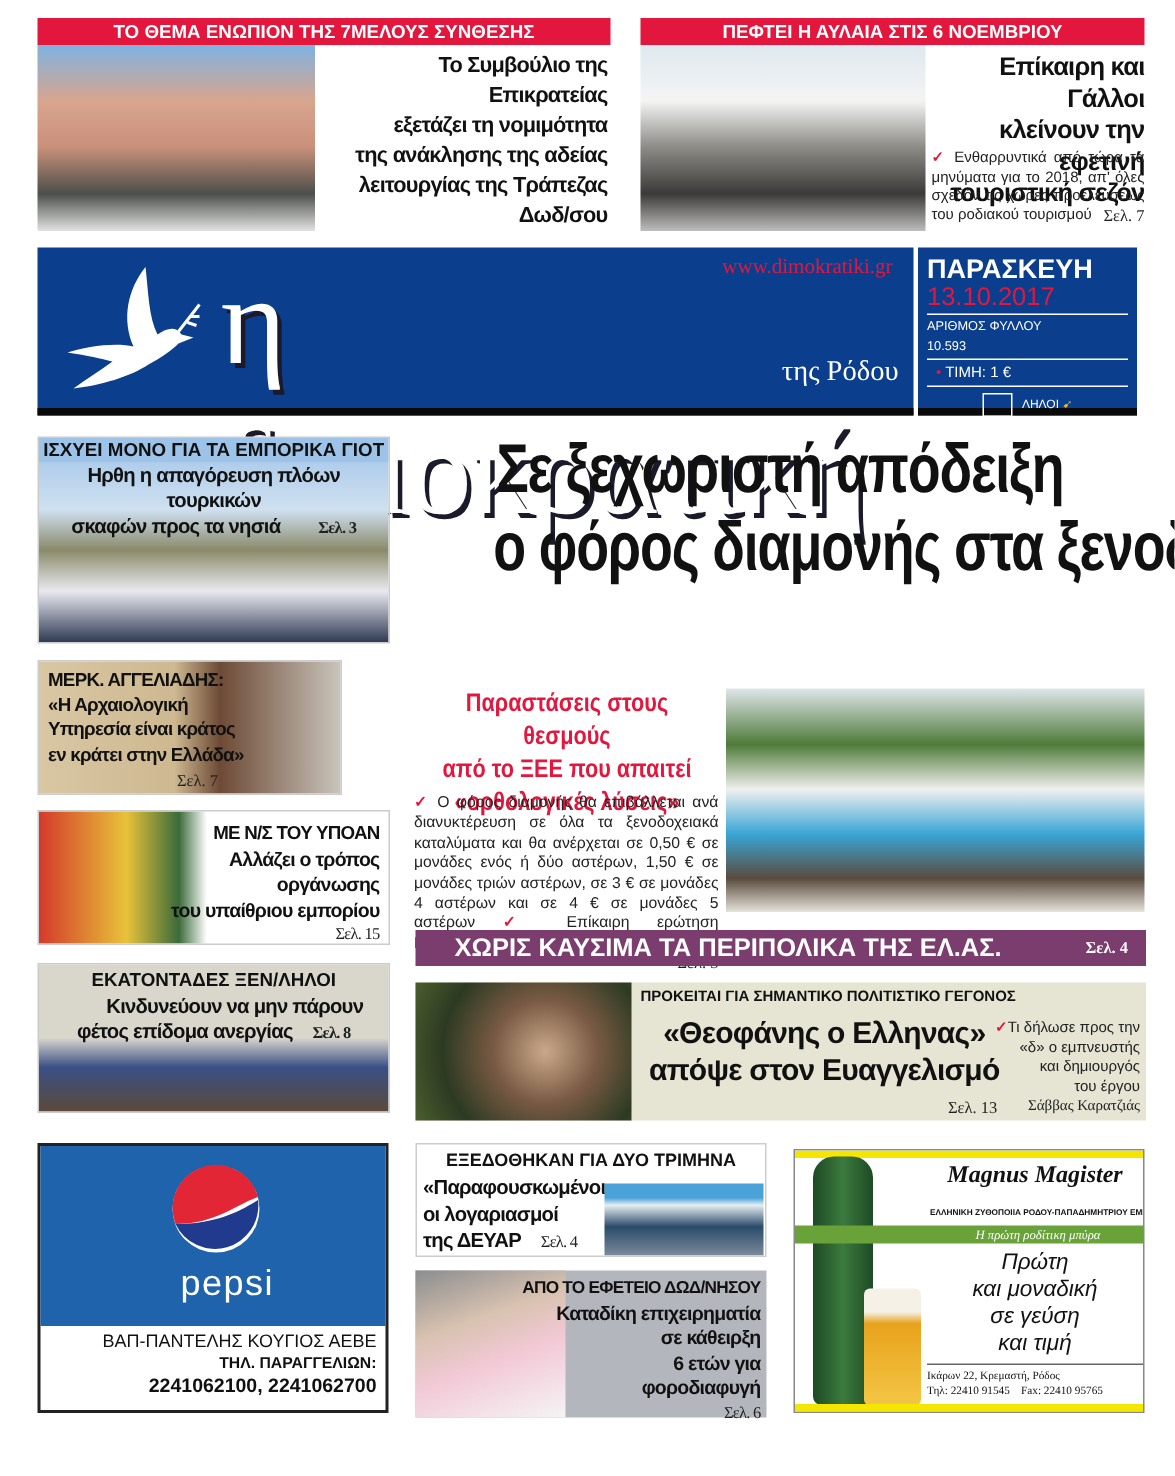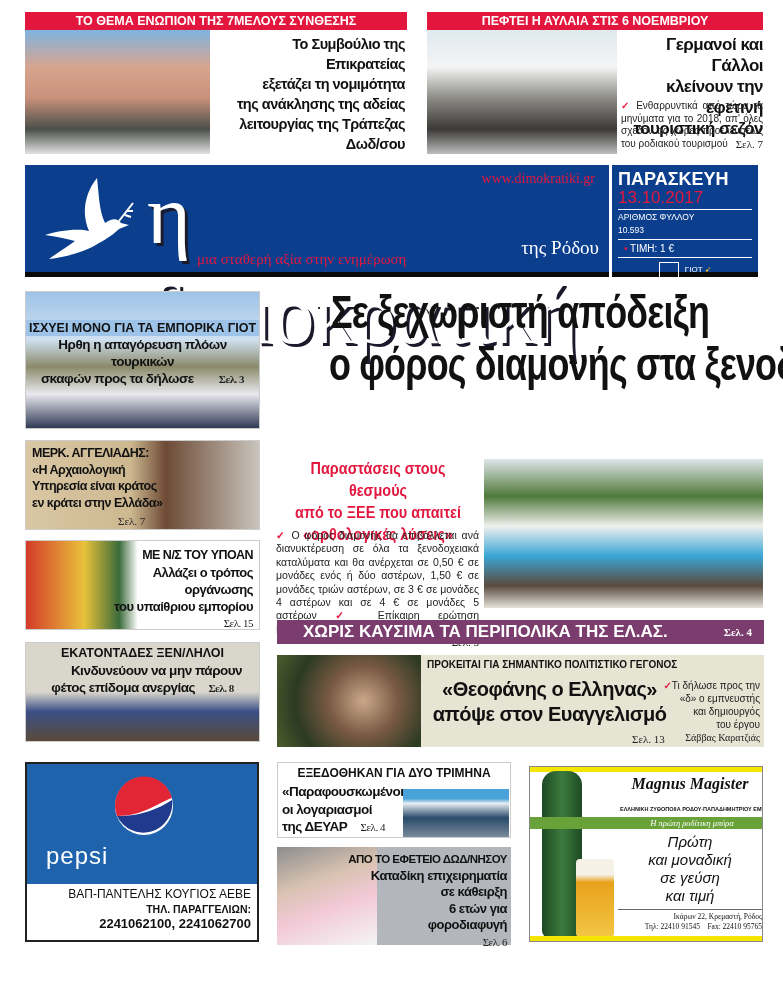--- a/index.html
+++ b/index.html
@@ -48,50 +48,49 @@
     <div>εξετάζει τη νομιμότητα</div>
     <div>της ανάκλησης της αδείας</div>
     <div>λειτουργίας της Τράπεζας Δωδ/σου</div>
   </div>
 </div>
 
 <div class="abs" style="left:427px;top:12px;width:336px;height:142px;">
   <div class="teaser-bar">ΠΕΦΤΕΙ Η ΑΥΛΑΙΑ ΣΤΙΣ 6 ΝΟΕΜΒΡΙΟΥ</div>
   <div class="abs" style="left:0;top:18px;width:190px;height:124px;background:linear-gradient(180deg,#dfe9ef 0%,#f4f4f4 30%,#8c8b86 55%,#3b3a38 80%,#bdbdbd 100%);"></div>
   <div class="abs cond" style="left:190px;top:22px;width:146px;text-align:right;font-size:17px;line-height:21px;">
-    <div>Γερμανοί και Γάλλοι</div>
+    <div>Επίκαιρη και Γάλλοι</div>
     <div>κλείνουν την εφετινή</div>
     <div>τουριστική σεζόν</div>
   </div>
   <div class="abs" style="left:194px;top:88px;width:142px;font-size:10px;line-height:12.6px;color:#222;text-align:justify;">
     <span class="check">✓</span>
     <span>Ενθαρρυντικά από τώρα τα μηνύματα για το 2018, απ' όλες σχεδόν τις χώρες προελεύσεως του ροδιακού τουρισμού</span>
     <span class="pg" style="float:right;">Σελ. 7</span>
   </div>
 </div>
 
 <div class="abs mast">
   <svg class="abs" style="left:12px;top:8px;" width="100" height="95" viewBox="0 0 100 95">
     <path d="M60 5 C48 20 44 40 52 58 C40 55 20 58 8 62 C22 64 30 66 38 68 C30 74 20 80 12 86 C30 84 50 78 62 70 C70 66 78 60 82 56 L92 52 L84 50 C80 44 74 46 68 50 C62 38 62 22 60 5 Z" fill="#fff"></path>
     <path d="M82 48 L96 30 M88 42 L94 44 M90 38 L96 38" stroke="#fff" stroke-width="2" fill="none"></path>
   </svg>
   <div class="abs mast-title">η δημοκρατική</div>
   <div class="abs mast-url">www.dimokratiki.gr</div>
   <div class="abs mast-sub">της Ρόδου</div>
-  <div class="abs mast-tag">μια σταθερή αξία στην ενημέρωση</div>
 </div>
 <div class="abs info">
   <div class="day">ΠΑΡΑΣΚΕΥΗ</div>
   <div class="date">13.10.2017</div>
   <div class="small">ΑΡΙΘΜΟΣ ΦΥΛΛΟΥ</div>
   <div class="small">10.593</div>
   <div class="price"><span style="color:#e3173e;">• </span><span>ΤΙΜΗ: 1 €</span></div>
   <div style="margin-top:4px;text-align:center;font-size:8px;">
     <span style="display:inline-block;width:20px;height:16px;border:1px solid #fff;vertical-align:middle;"></span>
-    <span style="margin-left:4px;">ΓΙΟΤ</span>
+    <span style="margin-left:4px;">ΛΗΛΟΙ</span>
     <span style="color:#f3b71b;">➹</span>
   </div>
 </div>
 
 <div class="abs" style="left:275px;top:288px;width:490px;">
   <div class="headline" style="font-size:46px;">Σε ξεχωριστή απόδειξη</div>
   <div class="headline" style="font-size:46px;margin-top:4px;">ο φόρος διαμονής στα ξενοδοχεία!</div>
 </div>
 <div class="abs" style="left:278px;top:458px;width:200px;">
   <div class="sub-red">Παραστάσεις στους θεσμούς</div>
@@ -101,26 +100,26 @@
 <div class="abs body-small" style="left:276px;top:529px;width:203px;">
   <span class="check">✓</span>
   <span>Ο φόρος διαμονής θα επιβάλλεται ανά διανυκτέρευση σε όλα τα ξενοδοχειακά καταλύματα και θα ανέρχεται σε 0,50 € σε μονάδες ενός ή δύο αστέρων, 1,50 € σε μονάδες τριών αστέρων, σε 3 € σε μονάδες 4 αστέρων και σε 4 € σε μονάδες 5 αστέρων</span>
   <span class="check">✓</span>
   <span>Επίκαιρη ερώτηση Κρεμαστινού για τον υπουργό Οικονομικών</span>
   <span class="pg" style="float:right;">Σελ. 3</span>
 </div>
 <div class="abs" style="left:484px;top:459px;width:279px;height:149px;background:linear-gradient(180deg,#dfe6ea 0%,#4f7a3a 25%,#f0f0ee 45%,#3aa6d6 65%,#5a4b3e 85%,#e6e2da 100%);"></div>
 
 <div class="abs box" style="left:25px;top:291px;width:235px;height:138px;background:linear-gradient(180deg,#9ec3e8 0%,#cfe0f0 35%,#8a8a6a 55%,#e9e9ef 75%,#303a55 100%);">
-  <div style="background:#9ec3e8;text-align:center;font-weight:bold;font-size:12.5px;line-height:16px;margin-top:28px;">ΙΣΧΥΕΙ ΜΟΝΟ ΓΙΑ ΤΑ ΕΜΠΟΡΙΚΑ ΓΙΟΤ</div>
+  <div style="background:#9ec3e8;text-align:center;font-weight:bold;font-size:12.5px;line-height:16px;">ΙΣΧΥΕΙ ΜΟΝΟ ΓΙΑ ΤΑ ΕΜΠΟΡΙΚΑ ΓΙΟΤ</div>
   <div class="cond" style="text-align:center;font-size:13.5px;line-height:17px;">Ηρθη η απαγόρευση πλόων τουρκικών</div>
-  <div class="cond" style="text-align:center;font-size:13.5px;line-height:17px;"><span>σκαφών προς τα δήλωσε</span> <span class="pg" style="margin-left:22px;">Σελ. 3</span></div>
-</div>
-
-<div class="abs box" style="left:25px;top:440px;width:235px;height:90px;background:linear-gradient(90deg,#d9c7a4 0%,#cdb890 45%,#6d4a35 60%,#c9c4bc 100%);">
+  <div class="cond" style="text-align:center;font-size:13.5px;line-height:17px;"><span>σκαφών προς τα νησιά</span> <span class="pg" style="margin-left:22px;">Σελ. 3</span></div>
+</div>
+
+<div class="abs box" style="left:25px;top:440px;width:203px;height:90px;background:linear-gradient(90deg,#d9c7a4 0%,#cdb890 45%,#6d4a35 60%,#c9c4bc 100%);">
   <div class="cond" style="position:absolute;left:6px;top:4px;font-size:12.5px;line-height:16.5px;">
     <div>ΜΕΡΚ. ΑΓΓΕΛΙΑΔΗΣ:</div>
     <div>«Η Αρχαιολογική</div>
     <div>Υπηρεσία είναι κράτος</div>
     <div>εν κράτει στην Ελλάδα»</div>
   </div>
   <span class="abs pg" style="left:92px;top:74px;">Σελ. 7</span>
 </div>
 
 <div class="abs box" style="left:25px;top:540px;width:235px;height:90px;background:linear-gradient(90deg,#d43a2a 0%,#e8c23a 25%,#3b6b3a 40%,#ffffff 48%,#ffffff 100%);">
@@ -161,21 +160,21 @@
   </div>
 </div>
 
 <div class="abs" style="left:25px;top:762px;width:234px;height:180px;border:2px solid #222;">
   <div style="background:#1f63ad;height:120px;position:relative;">
     <svg class="abs" style="left:87px;top:12px;" width="60" height="60" viewBox="0 0 60 60">
       <circle cx="30" cy="30" r="29" fill="#fff"></circle>
       <path d="M1 30 A29 29 0 0 1 58 22 C45 26 30 40 3 40 A29 29 0 0 1 1 30Z" fill="#e32636"></path>
       <path d="M3 40 C30 40 45 32 58 24 A29 29 0 0 1 3 40Z" fill="#203a8e"></path>
     </svg>
-    <div class="abs" style="left:0;width:100%;top:78px;color:#fff;font-size:24px;letter-spacing:1px;padding-left:19px;">pepsi</div>
+    <div class="abs" style="left:0;width:100%;top:78px;text-align:center;color:#fff;font-size:24px;letter-spacing:1px;padding-left:19px;">pepsi</div>
   </div>
   <div style="text-align:right;padding:3px 6px 0 0;">
     <div style="font-size:12px;line-height:15px;">ΒΑΠ-ΠΑΝΤΕΛΗΣ ΚΟΥΓΙΟΣ ΑΕΒΕ</div>
     <div style="font-size:10.5px;font-weight:bold;line-height:14px;">ΤΗΛ. ΠΑΡΑΓΓΕΛΙΩΝ:</div>
     <div style="font-size:13px;font-weight:bold;line-height:16px;">2241062100, 2241062700</div>
   </div>
 </div>
 
 <div class="abs box" style="left:277px;top:762px;width:234px;height:76px;">
   <div style="text-align:center;font-weight:bold;font-size:12px;line-height:16px;margin-top:2px;">ΕΞΕΔΟΘΗΚΑΝ ΓΙΑ ΔΥΟ ΤΡΙΜΗΝΑ</div>
@@ -206,18 +205,18 @@
   <div class="abs serif" style="left:88px;top:8px;width:144px;text-align:center;font-size:16px;font-weight:bold;font-style:italic;">Magnus Magister</div>
   <div class="abs" style="left:90px;top:39px;width:144px;text-align:center;font-size:5.5px;font-weight:bold;white-space:nowrap;">ΕΛΛΗΝΙΚΗ ΖΥΘΟΠΟΙΙΑ ΡΟΔΟΥ-ΠΑΠΑΔΗΜΗΤΡΙΟΥ ΕΜΜ. Α.Ε.</div>
   <div class="abs" style="left:0;top:50px;width:234px;height:12px;background:#6aa23a;"></div>
   <div class="abs serif" style="left:90px;top:50px;width:144px;text-align:center;color:#fff;font-size:8.5px;line-height:12px;font-style:italic;">Η πρώτη ροδίτικη μπύρα</div>
   <div class="abs" style="left:88px;top:66px;width:144px;text-align:center;font-style:italic;font-size:15px;line-height:18px;">
     <div>Πρώτη</div>
     <div>και μοναδική</div>
     <div>σε γεύση</div>
     <div>και τιμή</div>
   </div>
-  <div class="abs serif" style="left:88px;top:142px;width:144px;text-align:right;font-size:7.5px;line-height:10px;border-top:1px solid #666;padding-top:2px;">
+  <div class="abs serif" style="left:88px;top:142px;width:144px;text-align:left;font-size:7.5px;line-height:10px;border-top:1px solid #666;padding-top:2px;">
     <div>Ικάρων 22, Κρεμαστή, Ρόδος</div>
     <div style="white-space:pre;">Τηλ: 22410 91545    Fax: 22410 95765</div>
   </div>
   <div class="abs" style="left:0;bottom:0;width:234px;height:5px;background:#f4e600;"></div>
 </div>
 
 </body></html>

